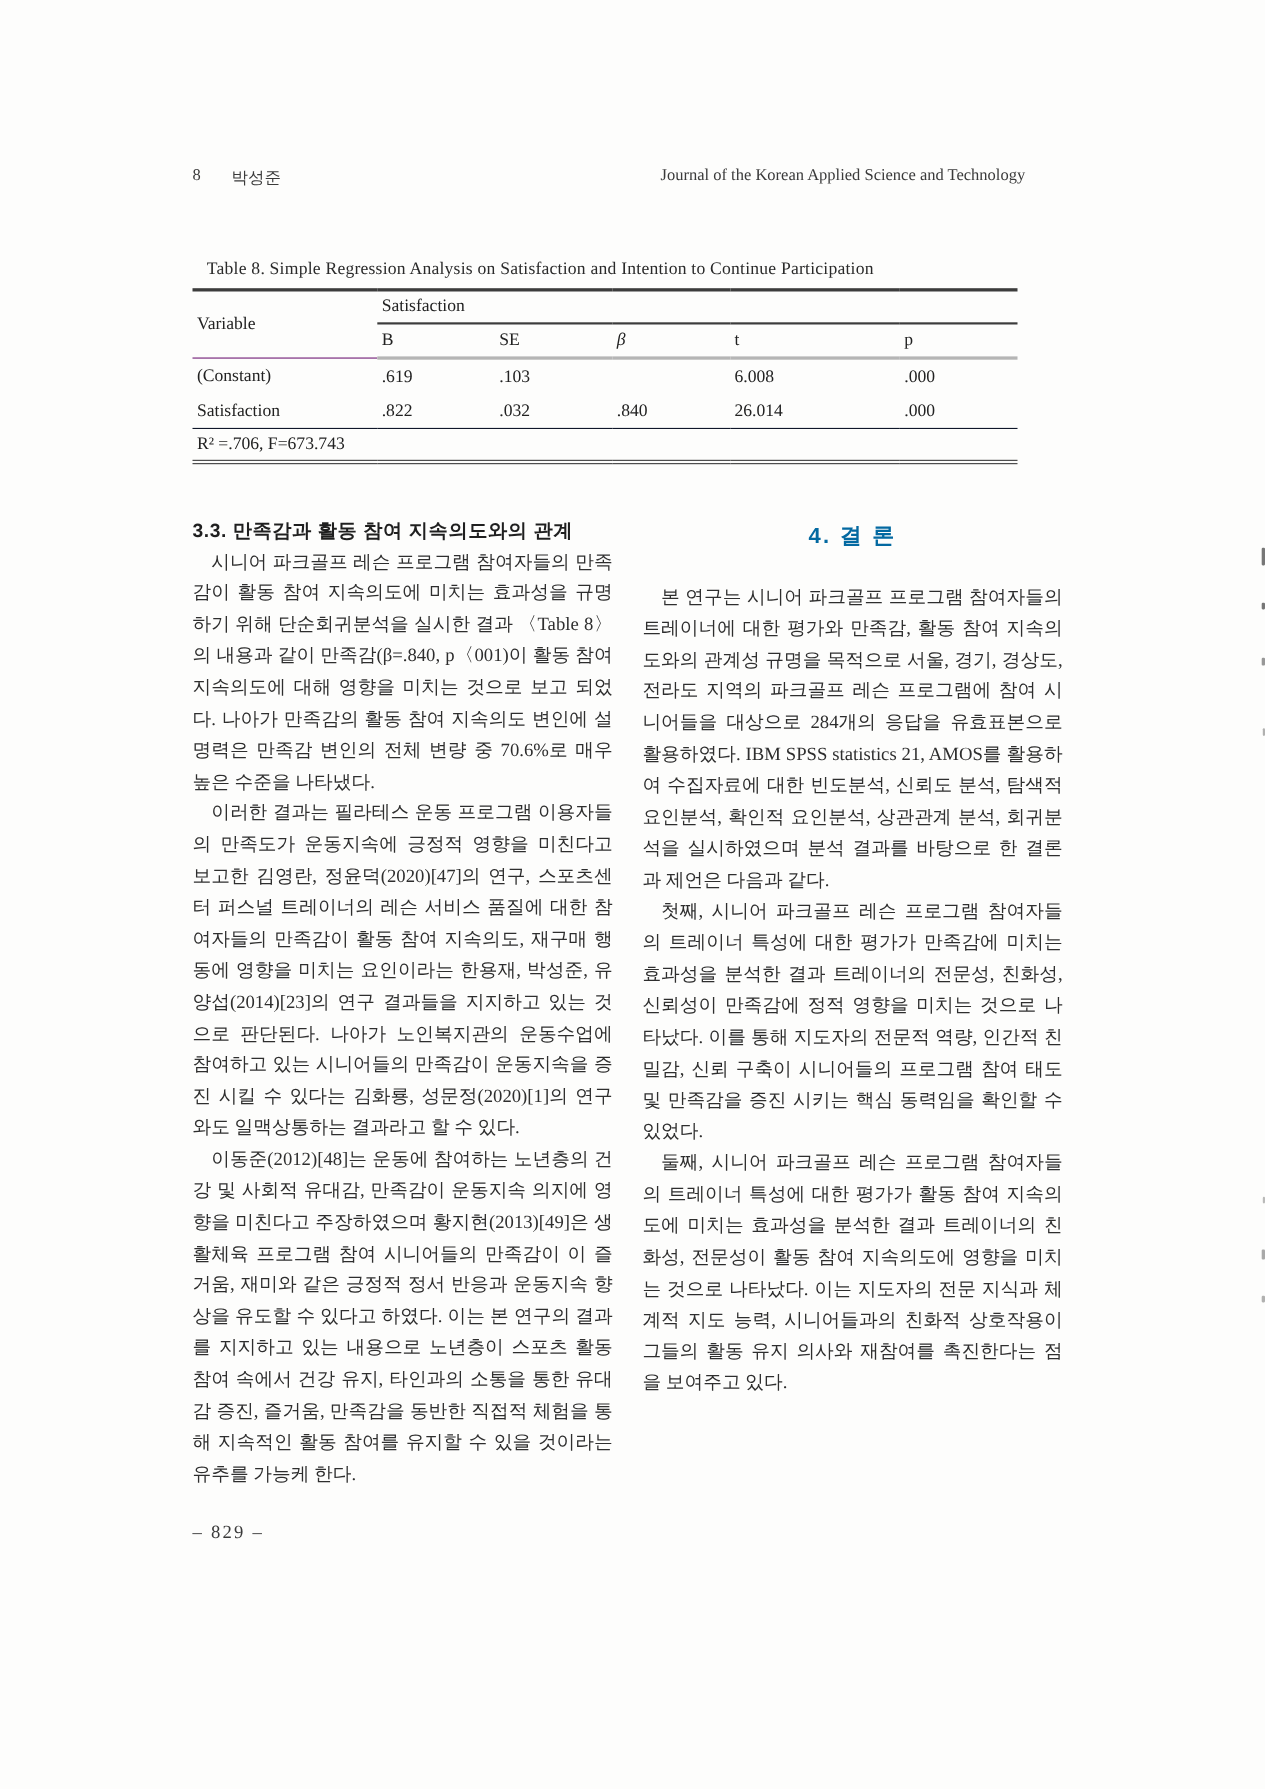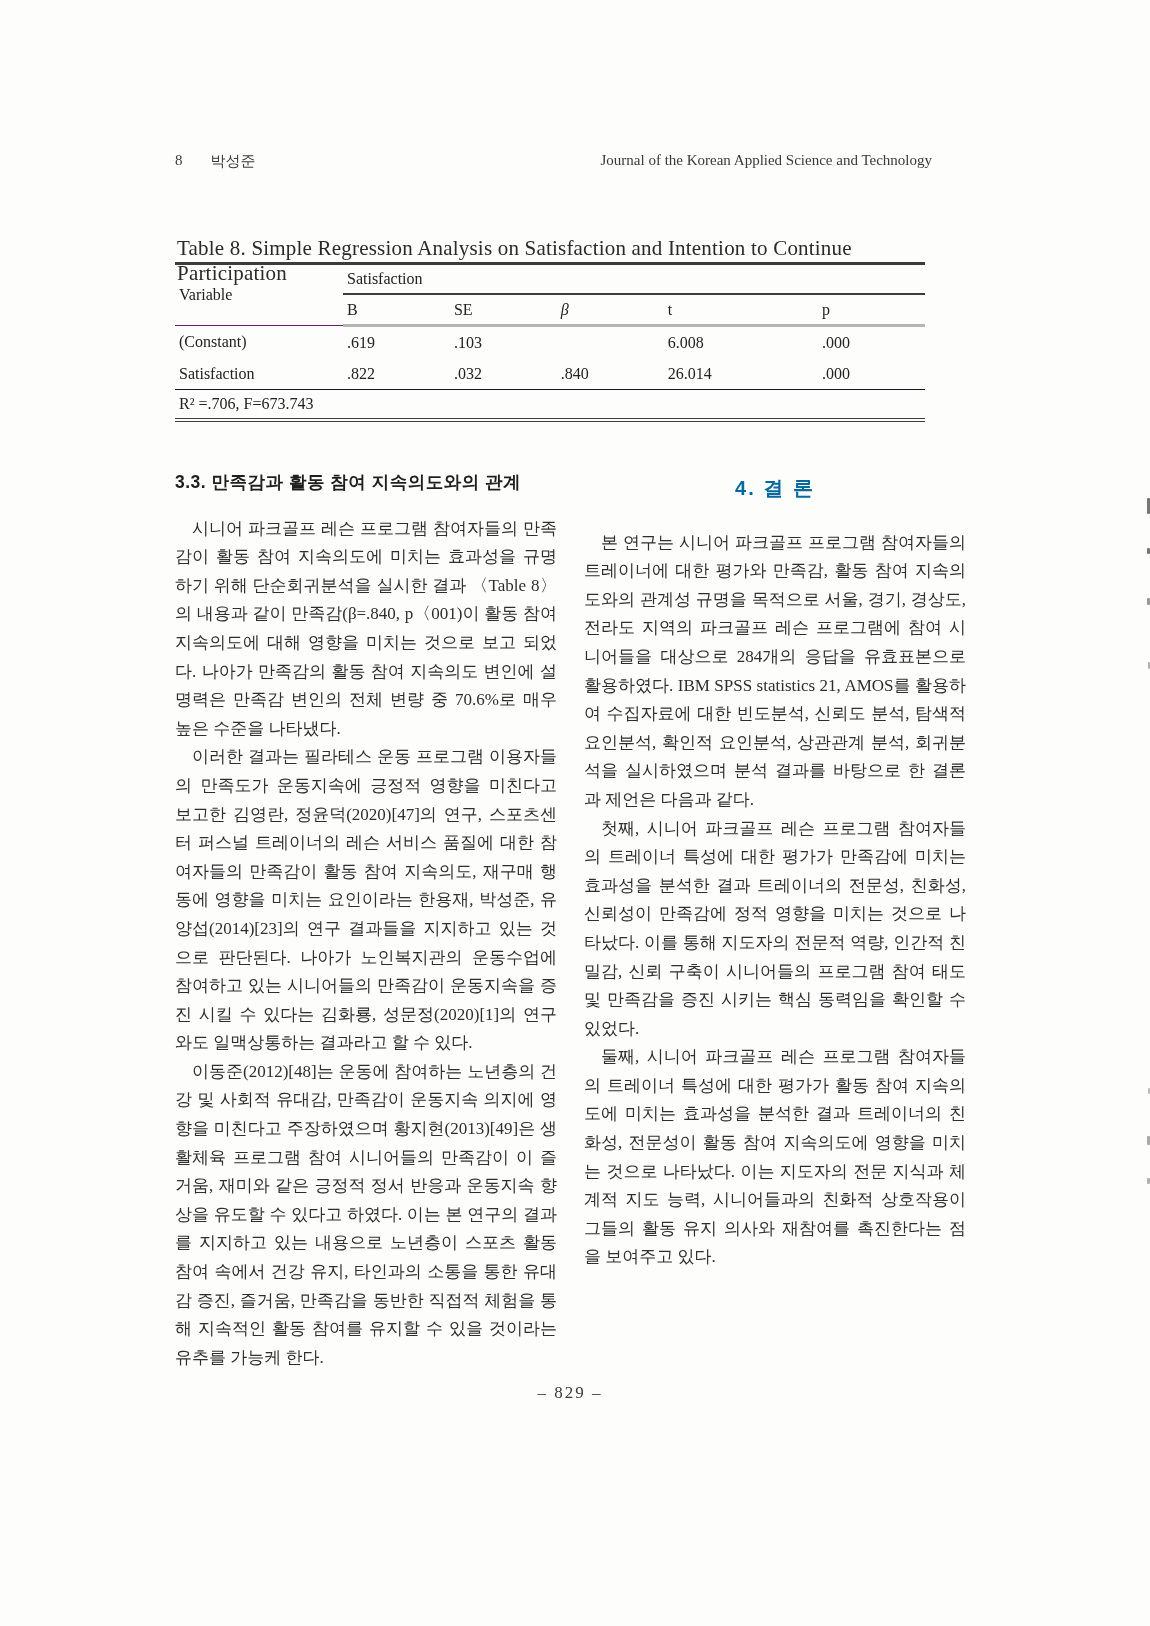--- a/index.html
+++ b/index.html
@@ -16,22 +16,22 @@
   
   .running-head {
     position: absolute; top: 152px; left: 175px; width: 757px;
     display: flex; justify-content: space-between; align-items: baseline;
     font-size: 15px; color: #3a3a3a;
   }
   .running-head .left { display: flex; gap: 28px; }
 
   
   .table-caption {
-    position: absolute; top: 236px; left: 177px; width: 770px;
-    font-size: 21px; color: #2a2a2a;
+    position: absolute; top: 236px; left: 188px; width: 770px;
+    font-size: 16px; color: #2a2a2a;
     letter-spacing: 0.2px;
   }
   .reg-table-wrap { position: absolute; top: 262px; left: 175px; width: 750px; }
   table.reg {
     width: 100%; border-collapse: collapse;
     font-size: 16px; color: #222;
     border-top: 3px solid #3c3c3c;
     border-bottom: 4px double #3c3c3c;
   }
   table.reg th, table.reg td {
@@ -50,32 +50,32 @@
     position: absolute; top: 468px; width: 382px;
     font-size: 17px; line-height: 28.6px;
     text-align: justify; color: #2e2e2e;
   }
   .col-left  { left: 175px; }
   .col-right { left: 584px; }
   .col p { margin: 0; text-indent: 1em; }
   .sec-heading {
     font-family: "Liberation Sans", "DejaVu Sans", sans-serif;
     font-weight: bold; font-size: 17.5px; color: #1f1f1f;
-    margin: 0 0 18px 0; letter-spacing: 0.5px;
+    margin: 0 0 0 0; letter-spacing: 0.5px;
   }
   .concl-heading {
     font-family: "Liberation Sans", "DejaVu Sans", sans-serif;
     font-weight: bold; font-size: 20px; color: #0369a1;
     text-align: center; margin: 6px 0 26px 0; letter-spacing: 2px;
   }
 
   
   .page-footer {
     position: absolute; top: 1383px; left: 175px; width: 790px;
-    text-align: center; font-size: 17px; color: #3a3a3a; letter-spacing: 2px;
+    text-align: left; font-size: 17px; color: #3a3a3a; letter-spacing: 2px;
   }
 
   
   .artifact { position: absolute; background: #555; border-radius: 1px; opacity: 0.8; }
   .a1 { left: 1147px; top: 498px;  width: 3px; height: 16px; }
   .a2 { left: 1147px; top: 548px;  width: 3px; height: 6px;  }
   .a3 { left: 1147px; top: 598px;  width: 3px; height: 7px;  opacity: 0.6; }
   .a4 { left: 1148px; top: 662px;  width: 2px; height: 7px;  opacity: 0.45; }
   .a5 { left: 1148px; top: 1088px; width: 2px; height: 6px;  opacity: 0.4; }
   .a6 { left: 1147px; top: 1136px; width: 3px; height: 9px;  opacity: 0.5; }

